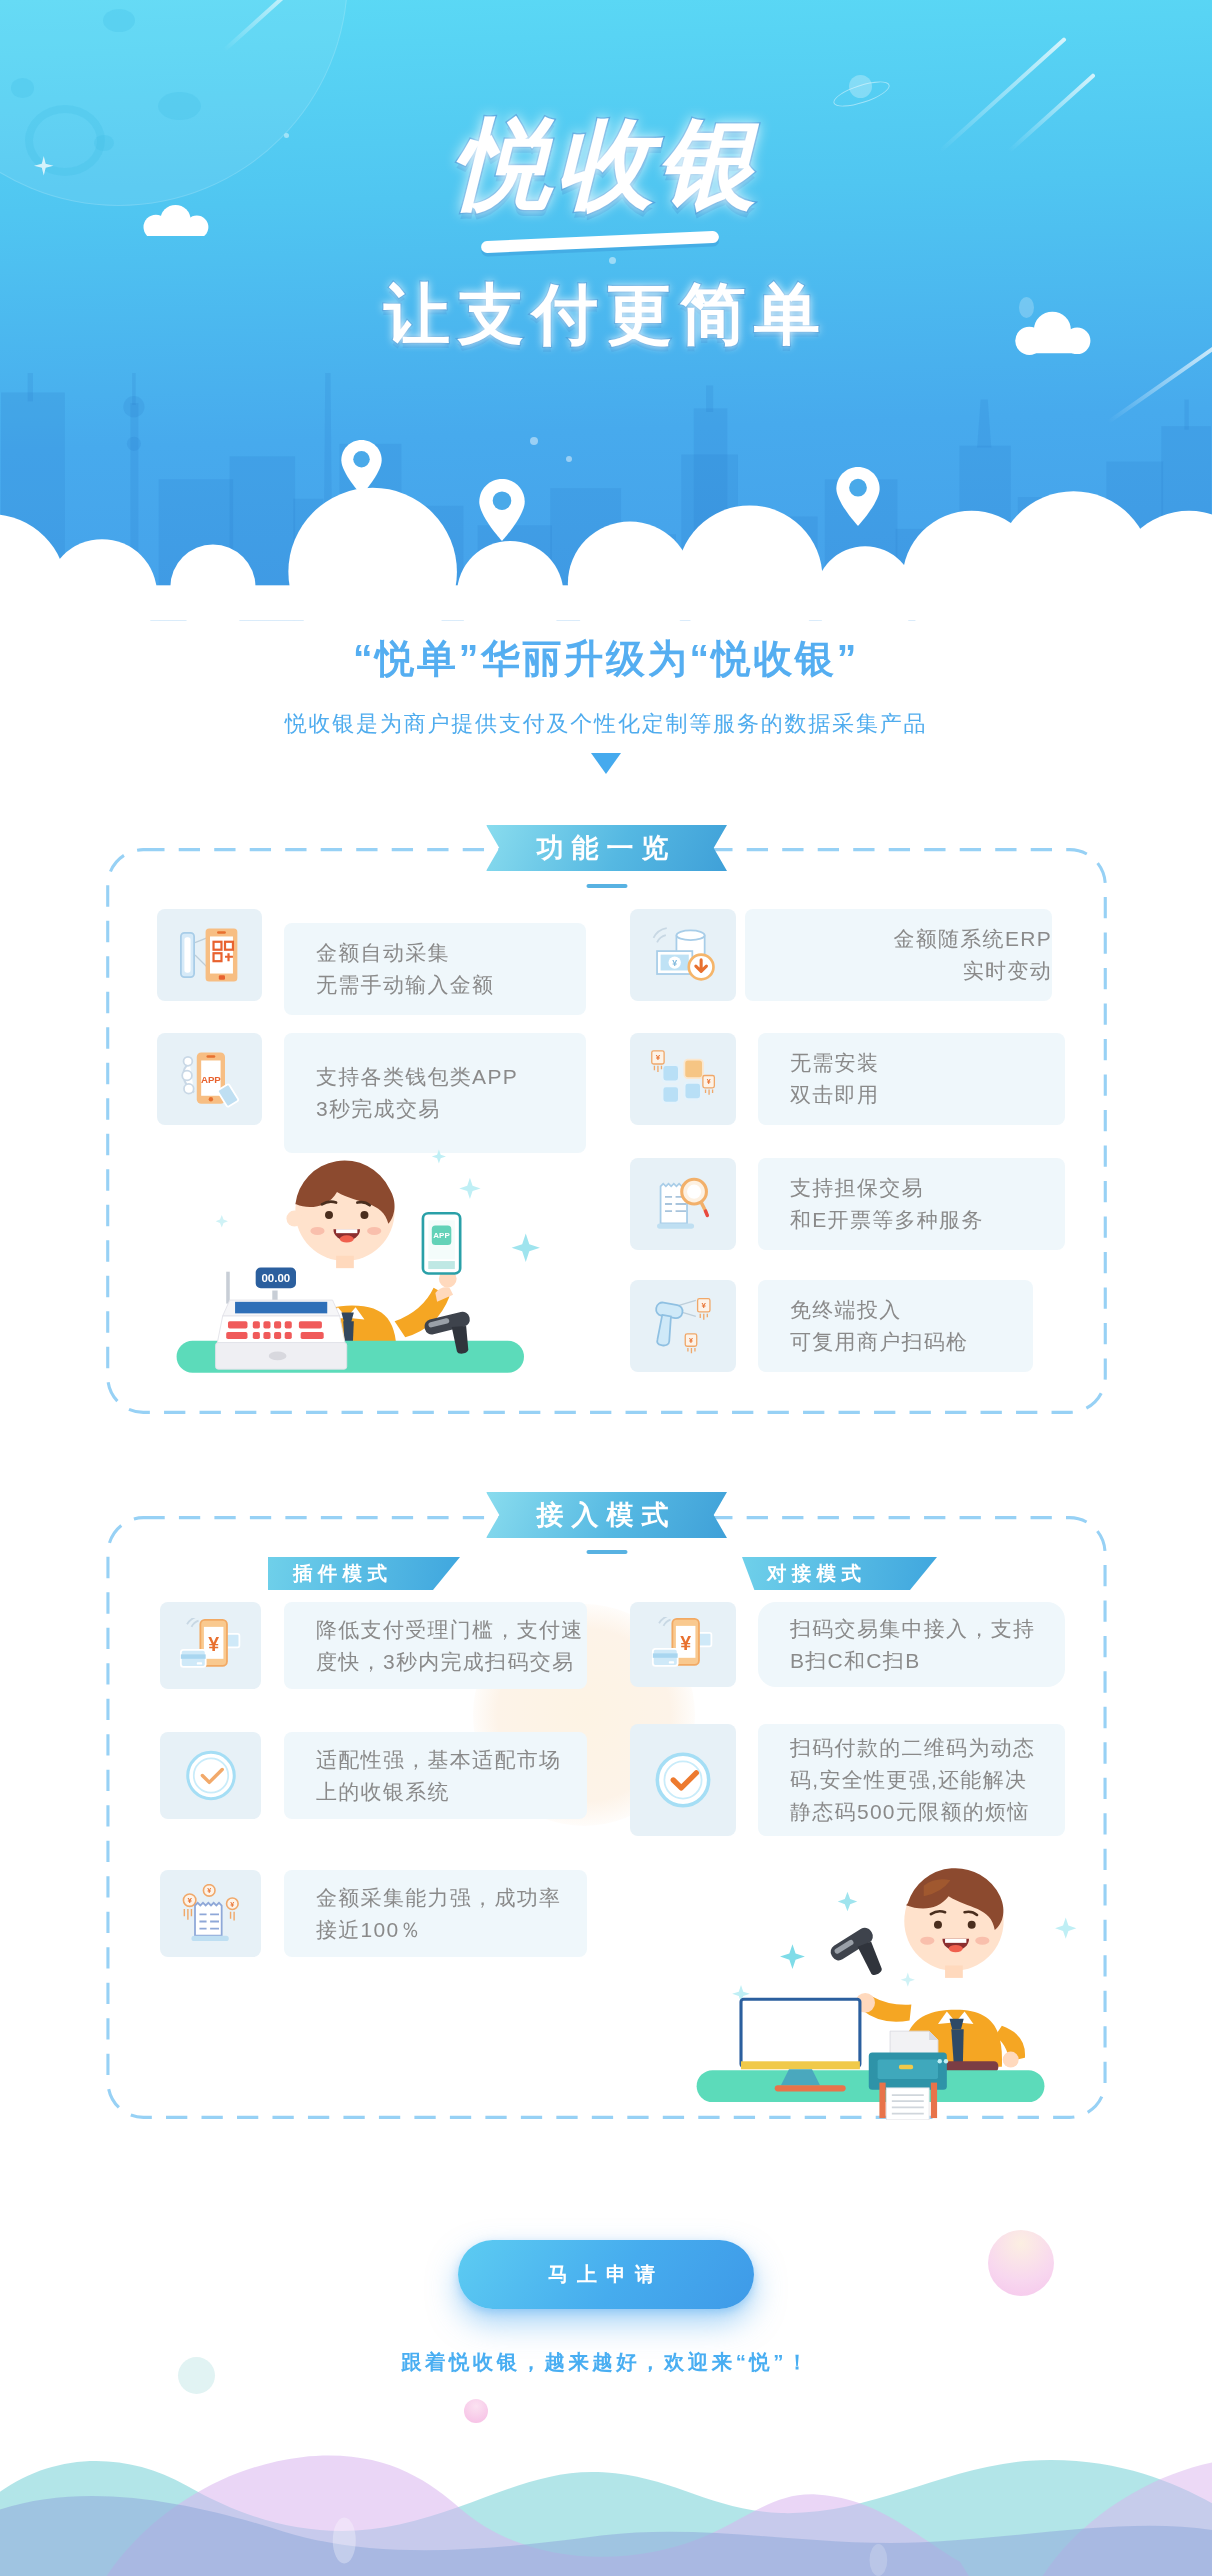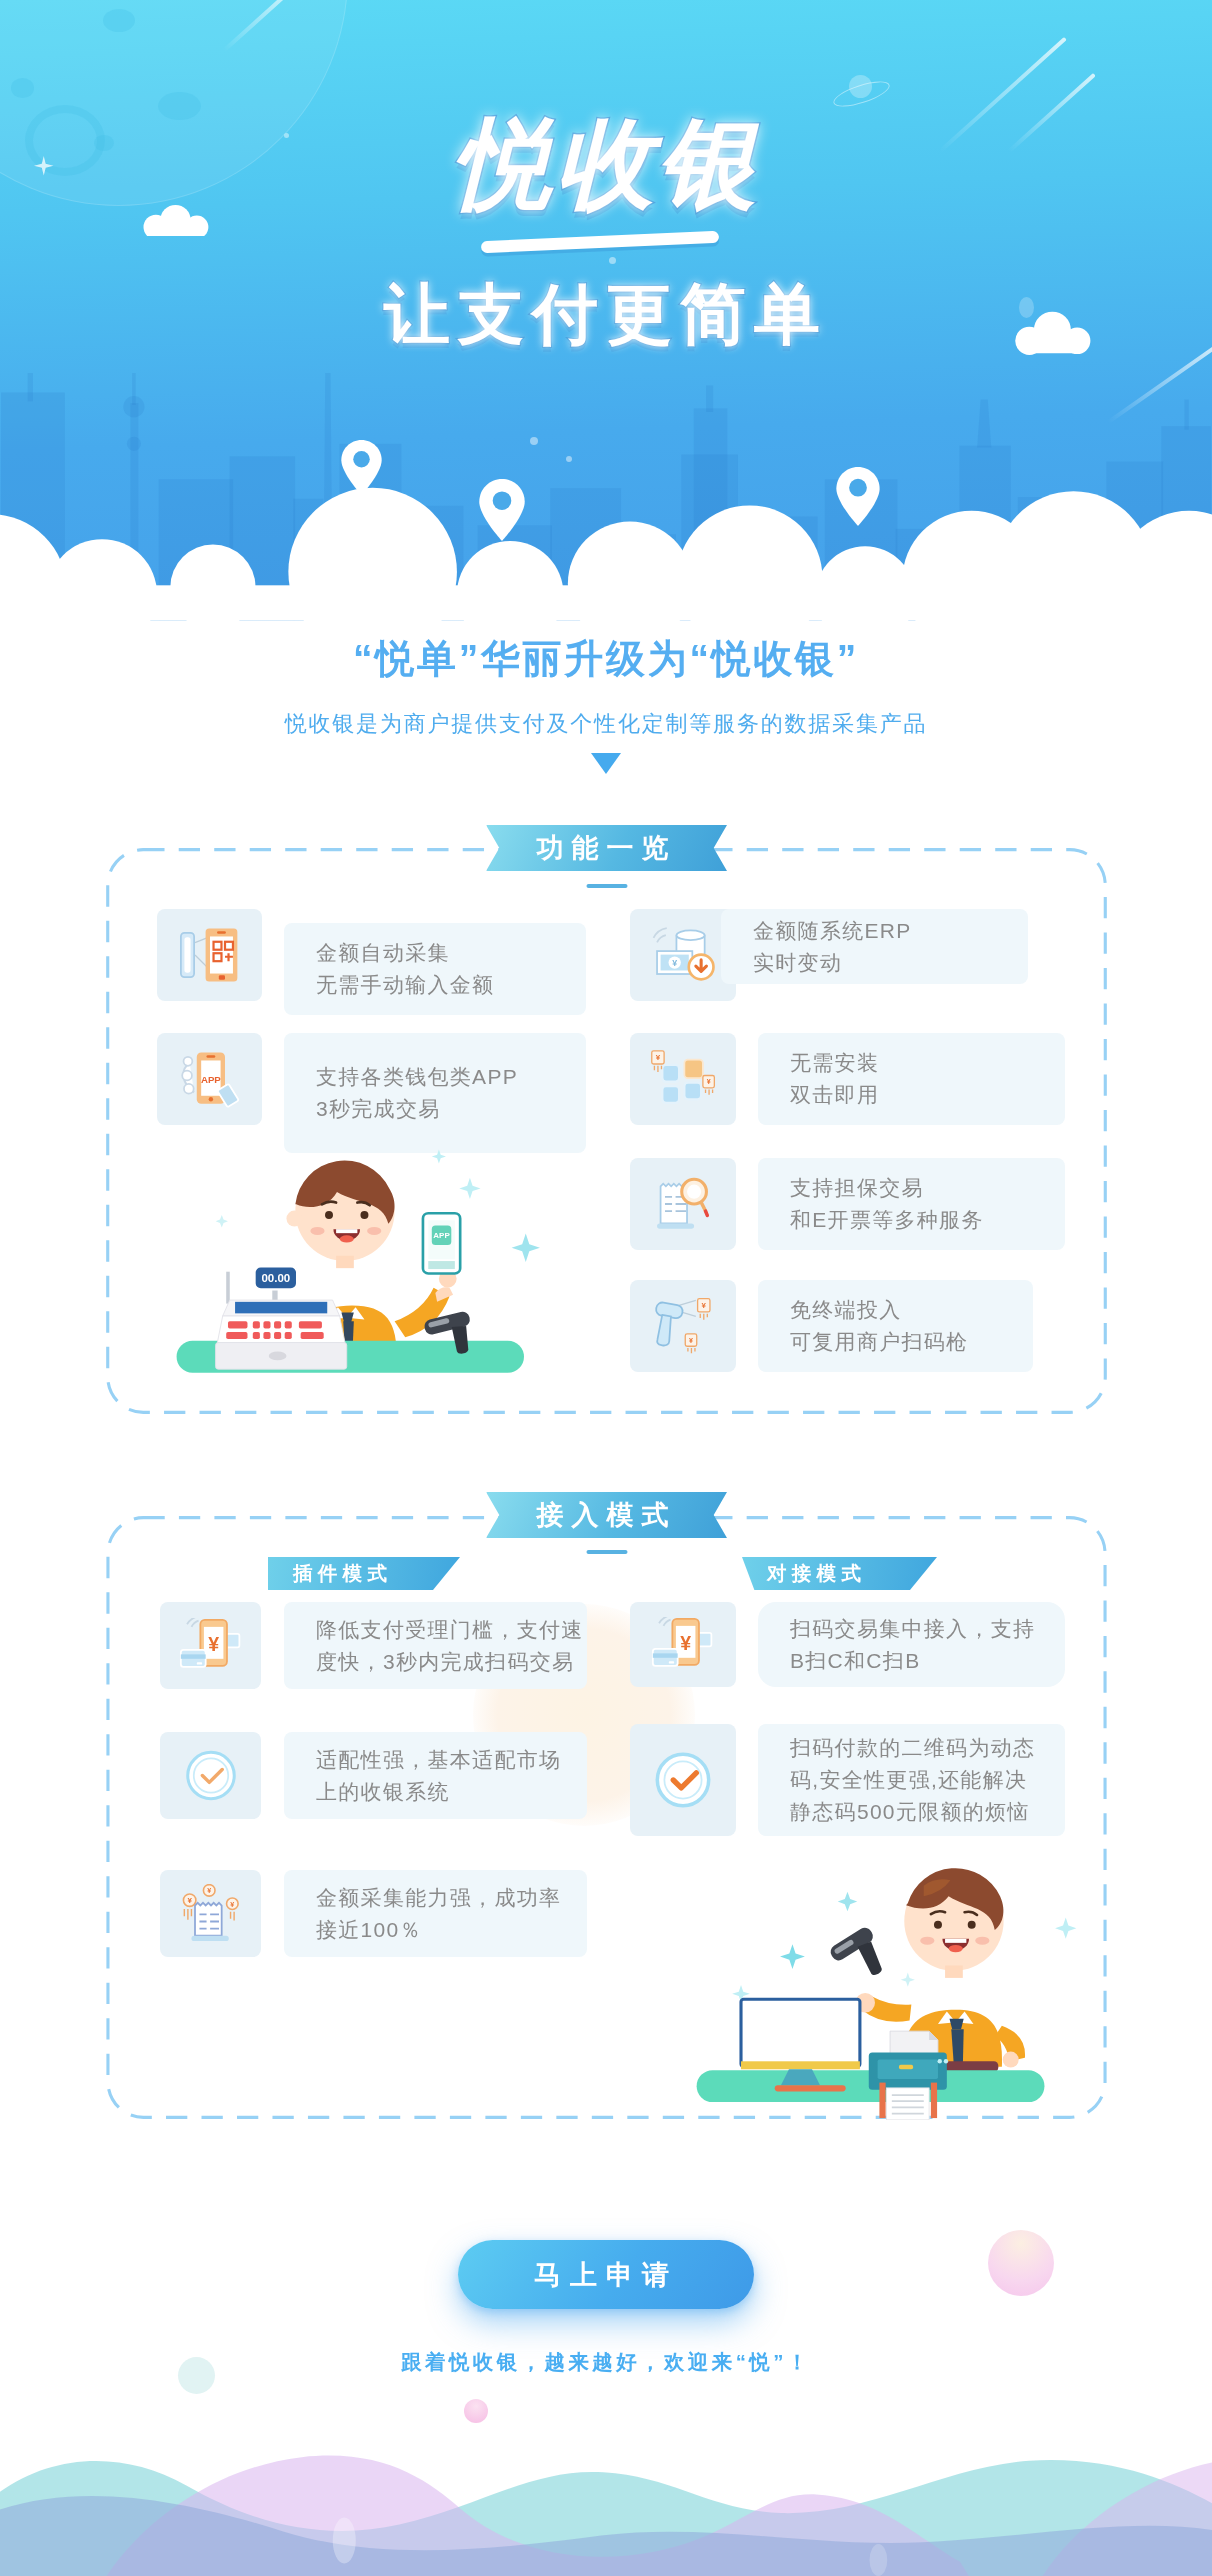--- a/index.html
+++ b/index.html
@@ -66,21 +66,21 @@
   .mode-banner.left{clip-path:polygon(0 0,100% 0,calc(100% - 27px) 100%,0 100%);}
   .mode-banner.right{clip-path:polygon(0 0,100% 0,calc(100% - 27px) 100%,12.4px 100%);}
   .peach-circle{position:absolute;width:222px;height:222px;border-radius:50%;
         background:radial-gradient(circle,#FDF3E4 0%,#FDF3E8 55%,rgba(253,243,232,0) 75%);}
 
   
   .cta-btn{position:absolute;left:458px;top:2240px;width:296px;height:69px;border-radius:35px;
         border:none;cursor:pointer;
         background:linear-gradient(125deg,#5DCCF2 0%,#46ACEE 55%,#3E9AE8 100%);
         box-shadow:0 14px 30px rgba(80,170,240,0.5),0 3.5px 9px rgba(80,170,240,0.35);
-        color:#fff;font-size:27px;letter-spacing:9px;font-weight:bold;
+        color:#fff;font-size:20px;letter-spacing:9px;font-weight:bold;
         font-family:"Liberation Sans","DejaVu Sans",sans-serif;}
   .tagline{position:absolute;left:0;top:2348px;width:100%;text-align:center;
         font-size:20.4px;letter-spacing:3.5px;color:#49AEF2;font-weight:bold;}
   .deco-circle{position:absolute;border-radius:50%;}
   .waves{position:absolute;left:0;top:2443px;}
 </style>
 </head>
 <body>
 
 <div class="page">
@@ -233,21 +233,21 @@
         <path d="M30 10v23c0 3.5 7.2 6 16 6s16-2.5 16-6V10" fill="#fff" stroke="#A8CDE8" stroke-width="2"></path>
         <ellipse cx="46" cy="10" rx="16" ry="5.5" fill="#fff" stroke="#A8CDE8" stroke-width="2"></ellipse>
         <rect x="8" y="28" width="40" height="26" fill="#fff" stroke="#A8CDE8" stroke-width="2"></rect>
         <rect x="12" y="32" width="32" height="18" fill="#BFE2F5"></rect>
         <circle cx="28" cy="41" r="7" fill="#fff"></circle>
         <text x="28" y="45" font-size="10" font-weight="bold" fill="#7FB8DC" text-anchor="middle">¥</text>
         <circle cx="58" cy="46" r="14" fill="#fff" stroke="#F5B56A" stroke-width="3"></circle>
         <path d="M58 38v11 M52 45l6 6 6-6" stroke="#E8702F" stroke-width="3.5" fill="none" stroke-linecap="round" stroke-linejoin="round"></path>
       </svg>
     </div>
-    <div class="tb" style="left:616px;top:62px;width:307px;height:75px;">
+    <div class="tb" style="left:640px;top:62px;width:307px;height:92px;align-items:flex-end;">
       <span>金额随系统ERP</span>
       <span>实时变动</span>
     </div>
 
     
     <div class="ib" style="left:52px;top:186px;width:105px;height:92px;">
       <svg width="66" height="60" viewBox="0 0 74 68">
         <path d="M14 16c-5 3-8 9-7 15 1 8 6 14 12 18" fill="#fff" stroke="#C9D8E6" stroke-width="2.5"></path>
         <circle cx="12" cy="14" r="5" fill="#fff" stroke="#C9D8E6" stroke-width="2"></circle>
         <circle cx="11" cy="30" r="5.5" fill="#fff" stroke="#C9D8E6" stroke-width="2"></circle>

